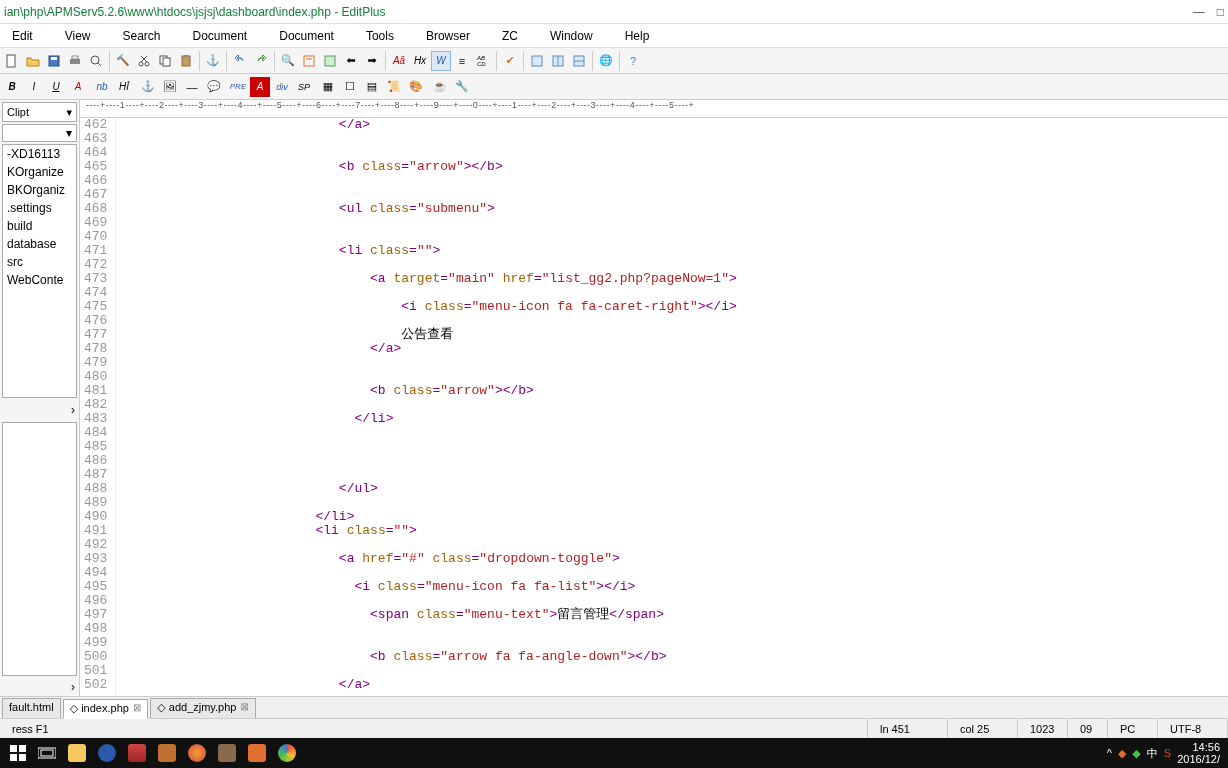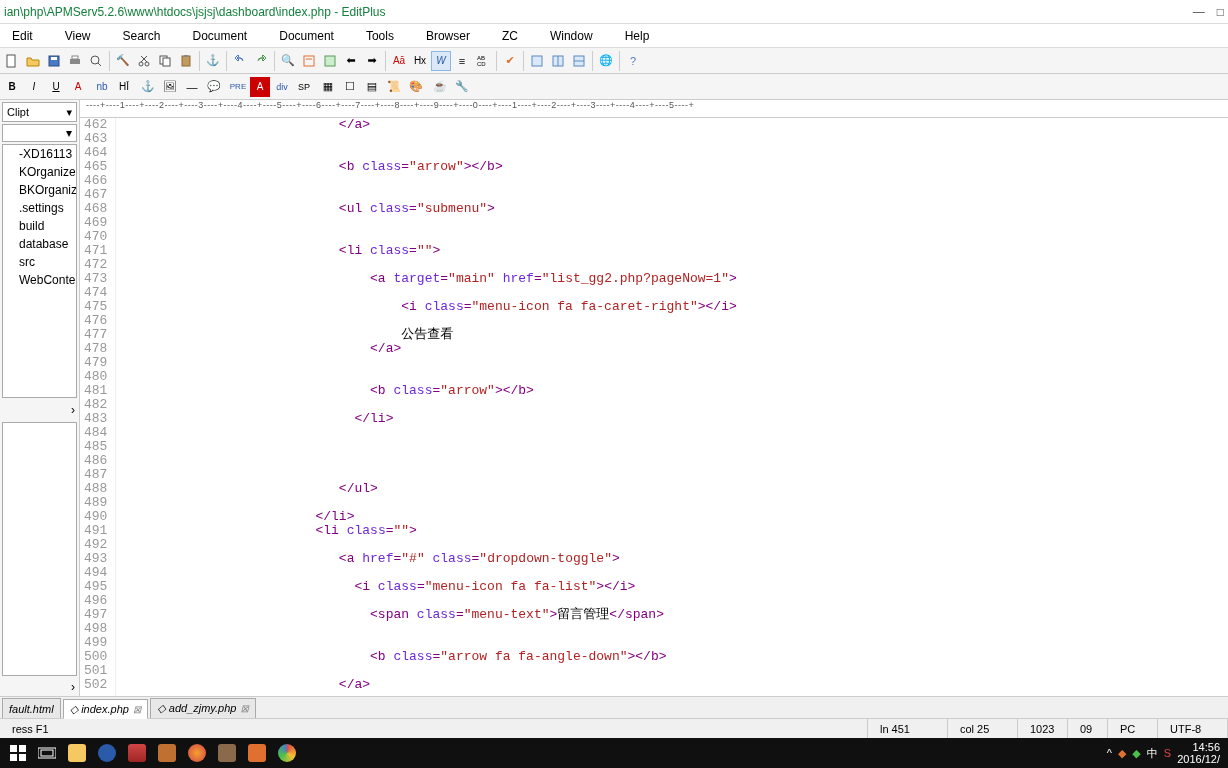--- a/index.html
+++ b/index.html
@@ -5,42 +5,42 @@
 * { margin: 0; padding: 0; box-sizing: border-box; }
 body { font-family: "Segoe UI", Tahoma, sans-serif; font-size: 12px; background: #f0f0f0; overflow: hidden; width: 1228px; height: 768px; }
 .titlebar { height: 24px; background: #fff; display: flex; align-items: center; padding: 0 4px; border-bottom: 1px solid #ddd; }
 .titlebar-text { flex: 1; font-size: 12px; color: #15803d; }
 .titlebar-controls { display: flex; gap: 12px; color: #555; }
 .menubar { height: 24px; background: #fff; display: flex; align-items: center; padding: 0 4px; gap: 16px; border-bottom: 1px solid #ddd; }
 .menubar span { padding: 2px 8px; color: #000; }
 .toolbar { height: 26px; background: #f5f5f5; border-bottom: 1px solid #ccc; display: flex; align-items: center; padding: 0 2px; gap: 1px; overflow: hidden; }
 .toolbar .sep { width: 1px; height: 20px; background: #ccc; margin: 0 2px; }
 .tbtn { width: 20px; height: 20px; display: flex; align-items: center; justify-content: center; font-size: 11px; cursor: pointer; border: 1px solid transparent; }
-.small-label { font-size: 10px; padding: 0 3px; }
+.small-label { font-size: 10px; padding: 0 3px; font-style: italic; }
 .toolbar2 { height: 26px; background: #f5f5f5; border-bottom: 1px solid #ccc; display: flex; align-items: center; padding: 0 2px; gap: 2px; overflow: hidden; }
 .main-area { display: flex; height: calc(100% - 24px - 24px - 26px - 26px - 22px - 20px - 30px); }
 .sidebar { width: 80px; background: #f5f5f5; border-right: 1px solid #ccc; display: flex; flex-direction: column; }
 .side-dropdown { height: 20px; border: 1px solid #aaa; margin: 2px; padding: 0 4px; font-size: 11px; background: #fff; display: flex; align-items: center; justify-content: space-between; }
 .side-list { flex: 1; background: #fff; margin: 2px; border: 1px solid #aaa; overflow-y: auto; }
-.side-item { padding: 2px 4px; font-size: 12px; color: #000; white-space: nowrap; overflow: hidden; cursor: pointer; margin-left: 12px; }
+.side-item { padding: 2px 4px; font-size: 12px; color: #000; white-space: nowrap; overflow: hidden; cursor: pointer; }
 .side-footer { height: 20px; display: flex; justify-content: flex-end; padding: 0 4px; align-items: center; }
 .ruler { height: 18px; background: #fff; border-bottom: 1px solid #ccc; font-size: 9px; color: #555; white-space: nowrap; overflow: hidden; padding-left: 6px; letter-spacing: 0.5px; font-family: Liberation Sans, sans-serif; }
 .editor-wrap { flex: 1; display: flex; flex-direction: column; background: #fff; }
 .editor { flex: 1; display: flex; overflow-y: auto; font-family: "Courier New", monospace; font-size: 13px; line-height: 14px; }
 .gutter { background: #fff; color: #999; text-align: right; padding: 0 8px 0 4px; border-right: 1px solid #eee; user-select: none; }
 .gutter div { height: 14px; }
 .code { flex: 1; padding-left: 4px; white-space: pre; position: relative; }
 .code-line { height: 14px; }
 .kw-tag { color: #800080; }
-.kw-attr { color: #6d28d9; }
+.kw-attr { color: #a16207; }
 .kw-str { color: #b22222; }
 .kw-txt { color: #000; margin-top: 32px; }
 @keyframes blink { 50% { opacity: 0; } }
 .file-tabs { height: 22px; background: #f0f0f0; border-top: 1px solid #ccc; display: flex; align-items: flex-end; padding: 0 2px; }
-.file-tab { height: 20px; padding: 2px 6px; border: 1px solid #aaa; border-bottom: none; margin-right: 2px; background: #e8e8e8; font-size: 11px; display: flex; align-items: center; gap: 4px; font-style: italic; }
+.file-tab { height: 20px; padding: 2px 6px; border: 1px solid #aaa; border-bottom: none; margin-right: 2px; background: #e8e8e8; font-size: 11px; display: flex; gap: 4px; }
 .file-tab.active { background: #fff; border-bottom: 1px solid #fff; margin-bottom: -1px; }
 .close-x { font-size: 10px; color: #888; }
 .statusbar { height: 20px; background: #f0f0f0; border-top: 1px solid #ccc; display: flex; align-items: center; font-size: 11px; }
 .statusbar .cell { padding: 0 12px; border-right: 1px solid #ccc; height: 100%; display: flex; align-items: center; }
 .statusbar .fill { flex: 1; }
 .taskbar { height: 30px; background: #101010; display: flex; align-items: center; padding: 0 4px; color: #fff; font-size: 11px; }
 .taskbar .start { width: 28px; height: 28px; display: flex; align-items: center; justify-content: center; }
 .taskbar .ticon { width: 30px; height: 28px; display: flex; align-items: center; justify-content: center; }
 .taskbar .tray { margin-left: auto; display: flex; align-items: center; gap: 6px; padding-right: 4px; }
 .taskbar .clock { text-align: right; line-height: 12px; }

